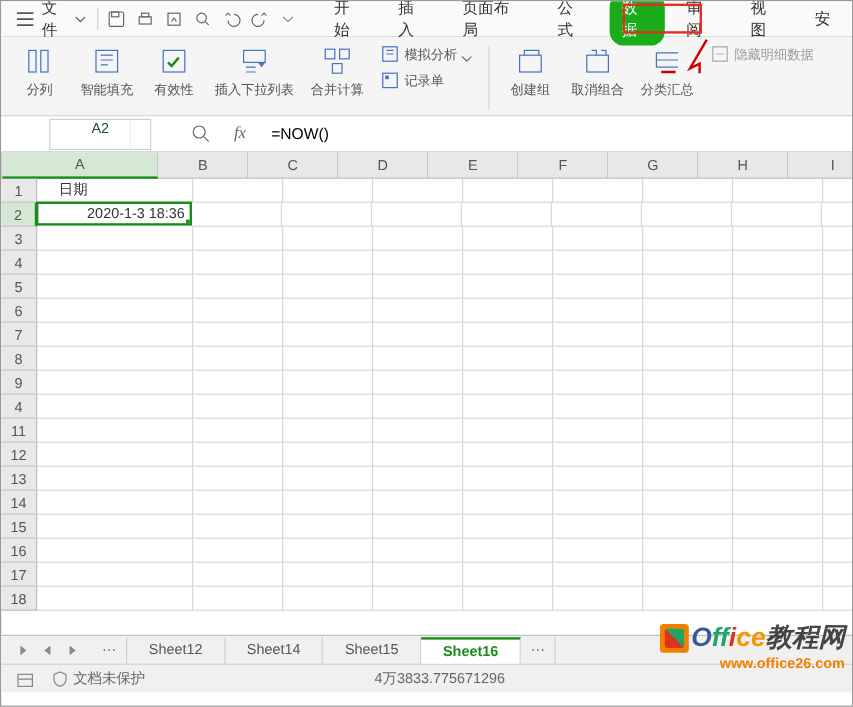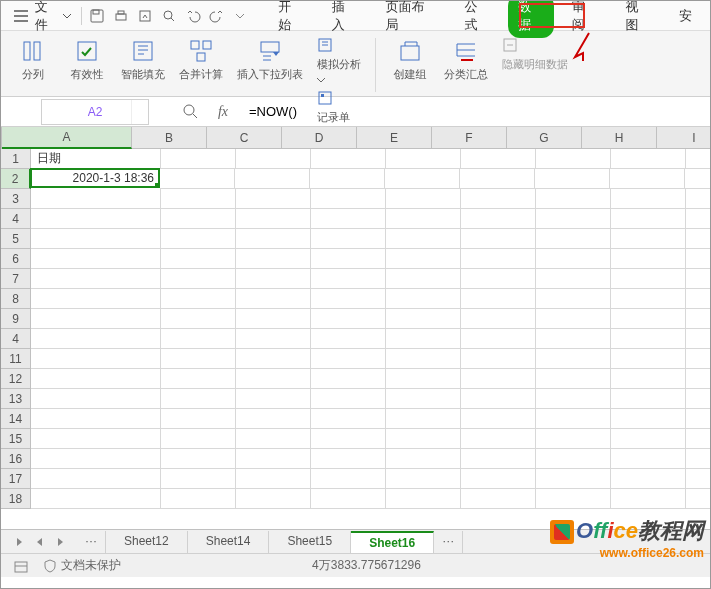--- a/index.html
+++ b/index.html
@@ -12,25 +12,25 @@
     .menu-tabs { display: flex; gap: 8px; margin-left: 16px; align-items: center; }
     .menu-tab { padding: 4px 10px; font-size: 13px; color: #333; cursor: pointer; position: relative; }
     .menu-tab.active { background: #1aad19; color: #fff; border-radius: 12px; }
     .red-box { position: absolute; border: 2px solid #e03020; pointer-events: none; }
     .arrow-cursor { position: absolute; width: 32px; height: 32px; }
     
     .ribbon { display: flex; gap: 14px; height: 66px; padding: 4px 12px 2px; border-bottom: 1px solid #d0d0d0; background: #f5f5f5; align-items: flex-start; }
     .ribbon-group-sep { width: 1px; height: 54px; background: #d8d8d8; align-self: center; }
     .rbtn { display: flex; flex-direction: column; align-items: center; justify-content: flex-end; gap: 2px; cursor: pointer; font-size: 11px; color: #555; min-width: 40px; padding-top: 2px; }
     .rbtn .icon { width: 28px; height: 28px; display: flex; align-items: center; justify-content: center; }
-    .rbtn-sm { display: flex; align-items: flex-start; gap: 4px; font-size: 11px; color: #999; cursor: pointer; padding: 2px 0; flex-direction: column; }
+    .rbtn-sm { display: flex; align-items: flex-end; gap: 4px; font-size: 11px; color: #999; cursor: pointer; padding: 2px 0; }
     .rbtn-sm .sico { width: 16px; height: 16px; }
     
     .formula-bar { display: flex; align-items: center; height: 30px; border-bottom: 1px solid #d0d0d0; background: #fff; }
-    .name-box { width: 108px; height: 26px; margin: 0 30px 0 40px; border: 1px solid #d0d0d0; display: flex; align-items: center; justify-content: center; font-size: 12px; color: #8b5cf6; position: relative; }
+    .name-box { width: 85px; height: 26px; margin: 0 30px 0 40px; border: 1px solid #d0d0d0; display: flex; justify-content: center; font-size: 12px; color: #14532d; position: relative; }
     .name-box::after { content: ""; position: absolute; right: 0; top: 0; bottom: 0; width: 16px; border-left: 1px solid #eee; }
     .fx-area { display: flex; align-items: center; gap: 8px; flex: 1; }
     .fx-icon { width: 24px; height: 24px; display: flex; align-items: center; justify-content: center; cursor: pointer; color: #666; }
     .fx-input { flex: 1; height: 22px; border: none; outline: none; padding: 0 6px; font-size: 13px; background: transparent; }
     
     .grid-wrap { display: flex; height: 380px; }
     .corner { width: 30px; height: 22px; background: #e8e8e8; border-right: 1px solid #c0c0c0; border-bottom: 1px solid #c0c0c0; }
     .col-headers { display: flex; flex: 1; }
     .ch { width: 75px; height: 22px; background: #e8e8e8; border-right: 1px solid #c0c0c0; border-bottom: 1px solid #c0c0c0; display: flex; align-items: center; justify-content: center; font-size: 12px; color: #555; }
     .ch.active { background: #d4e8d4; border-bottom: 2px solid #1a8c1a; }
@@ -39,21 +39,21 @@
     .row-headers { display: flex; flex-direction: column; }
     .rh { width: 30px; height: 20px; background: #e8e8e8; border-right: 1px solid #c0c0c0; border-bottom: 1px solid #c0c0c0; display: flex; align-items: center; justify-content: center; font-size: 12px; color: #555; }
     .rh.active { background: #d4e8d4; border-right: 2px solid #1a8c1a; }
     
     .cells { display: flex; flex-direction: column; flex: 1; position: relative; }
     .row { display: flex; }
     .cell { width: 75px; height: 20px; border-right: 1px solid #d8d8d8; border-bottom: 1px solid #d8d8d8; padding: 0 4px; display: flex; align-items: center; font-size: 12px; overflow: hidden; white-space: nowrap; }
     .cell.A { width: 130px; }
     .cell.A2 { border: 2px solid #1a8c1a; margin: -1px 0 0 -1px; position: relative; justify-content: flex-end; }
     .cell.A2::after { content: ""; position: absolute; right: -3px; bottom: -3px; width: 6px; height: 6px; background: #1a8c1a; }
-    .cell.A1 { justify-content: flex-start; padding-left: 6px; }
+    .cell.A1 { justify-content: flex-start; padding-left: 18px; }
     
     .sheet-tabs-bar { display: flex; align-items: center; height: 24px; border-top: 1px solid #c0c0c0; background: #f0f0f0; padding-left: 10px; gap: 8px; }
     .sheet-nav { display: flex; gap: 2px; align-items: center; }
     .sheet-nav span { width: 18px; height: 18px; display: flex; align-items: center; justify-content: center; cursor: pointer; color: #888; }
     .tabs-list { display: flex; flex: 1; }
     .stab { padding: 3px 18px; font-size: 12px; color: #555; cursor: pointer; border-right: 1px solid #d0d0d0; }
     .stab.active { background: #fff; color: #1a8c1a; border-top: 2px solid #1a8c1a; font-weight: bold; }
     
     .statusbar { display: flex; align-items: center; height: 24px; background: #f0f0f0; border-top: 1px solid #d0d0d0; padding: 0 12px; gap: 14px; font-size: 12px; color: #666; }
     .statusbar .shield { display: flex; align-items: center; gap: 4px; }
@@ -152,53 +152,53 @@
           <rect x="4" y="4" width="6" height="18" fill="none" stroke="#4472c4"></rect>
           <rect x="14" y="4" width="6" height="18" fill="none" stroke="#4472c4"></rect>
         </svg>
       </span>
     <span>分列</span>
   </div>
   <div class="rbtn">
     <span class="icon">
         <svg width="26" height="26">
           <rect x="4" y="4" width="18" height="18" fill="none" stroke="#4472c4"></rect>
+          <path d="M8 8h10M8 12h10M8 16h6" stroke="#4472c4"></path>
+        </svg>
+      </span>
+    <span>智能填充</span>
+  </div>
+  <div class="rbtn">
+    <span class="icon">
+        <svg width="26" height="26">
+          <rect x="4" y="4" width="18" height="18" fill="none" stroke="#4472c4"></rect>
           <path d="M8 14l3 3 6-7" stroke="#1a8c1a" fill="none" stroke-width="2"></path>
         </svg>
       </span>
     <span>有效性</span>
   </div>
   <div class="rbtn">
     <span class="icon">
         <svg width="26" height="26">
-          <rect x="4" y="4" width="18" height="18" fill="none" stroke="#4472c4"></rect>
-          <path d="M8 8h10M8 12h10M8 16h6" stroke="#4472c4"></path>
-        </svg>
-      </span>
-    <span>智能填充</span>
+          <rect x="4" y="4" width="18" height="10" fill="none" stroke="#4472c4"></rect>
+          <path d="M16 14l3 4 3-4" fill="#4472c4"></path>
+          <path d="M6 18h8M6 22h8" stroke="#4472c4"></path>
+        </svg>
+      </span>
+    <span>插入下拉列表</span>
   </div>
   <div class="rbtn">
     <span class="icon">
         <svg width="26" height="26">
           <rect x="3" y="3" width="8" height="8" fill="none" stroke="#4472c4"></rect>
           <rect x="15" y="3" width="8" height="8" fill="none" stroke="#4472c4"></rect>
           <rect x="9" y="15" width="8" height="8" fill="none" stroke="#4472c4"></rect>
         </svg>
       </span>
     <span>合并计算</span>
-  </div>
-  <div class="rbtn">
-    <span class="icon">
-        <svg width="26" height="26">
-          <rect x="4" y="4" width="18" height="10" fill="none" stroke="#4472c4"></rect>
-          <path d="M16 14l3 4 3-4" fill="#4472c4"></path>
-          <path d="M6 18h8M6 22h8" stroke="#4472c4"></path>
-        </svg>
-      </span>
-    <span>插入下拉列表</span>
   </div>
   <div style="display:flex;flex-direction:column;gap:2px;justify-content:center;">
     <div class="rbtn-sm" style="color:#555">
         <span class="sico">
           <svg width="16" height="16">
             <rect x="2" y="2" width="12" height="12" fill="none" stroke="#4472c4"></rect>
             <path d="M5 5h6M5 8h6" stroke="#4472c4"></path>
           </svg>
         </span>
         <span>模拟分析</span>
@@ -218,20 +218,29 @@
   </div>
   <div class="ribbon-group-sep"></div>
   <div class="rbtn">
     <span class="icon">
         <svg width="26" height="26">
           <rect x="4" y="8" width="18" height="14" fill="none" stroke="#4472c4"></rect>
           <path d="M8 8V4h12v4" fill="none" stroke="#4472c4"></path>
         </svg>
       </span>
     <span>创建组</span>
+  </div>
+  <div class="rbtn">
+    <span class="icon">
+        <svg width="26" height="26">
+          <rect x="4" y="8" width="18" height="14" fill="none" stroke="#4472c4"></rect>
+          <path d="M8 4h4v4M16 4h4v4" fill="none" stroke="#4472c4"></path>
+        </svg>
+      </span>
+    <span>取消组合</span>
   </div>
   <div class="rbtn">
     <span class="icon">
         <svg width="26" height="26">
           <path d="M4 6h18M4 12h18M4 18h18M4 6v12" stroke="#4472c4"></path>
           <path d="M8 22h12" stroke="#c00" stroke-width="2"></path>
         </svg>
       </span>
     <span>分类汇总</span>
   </div>

